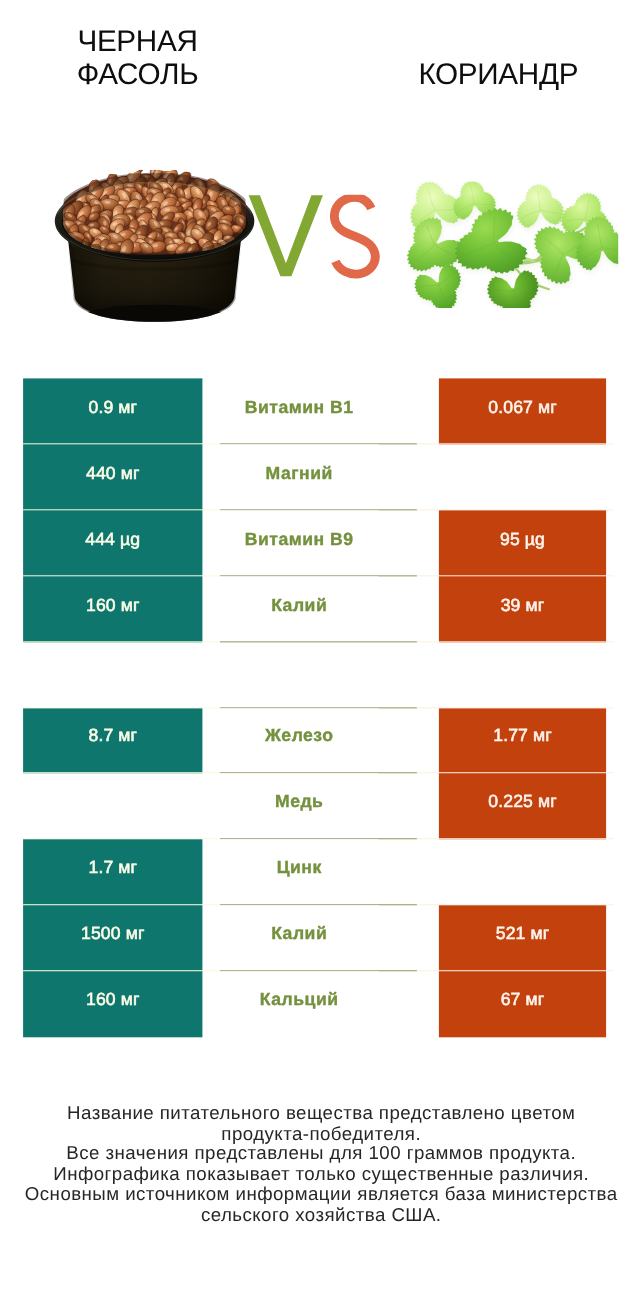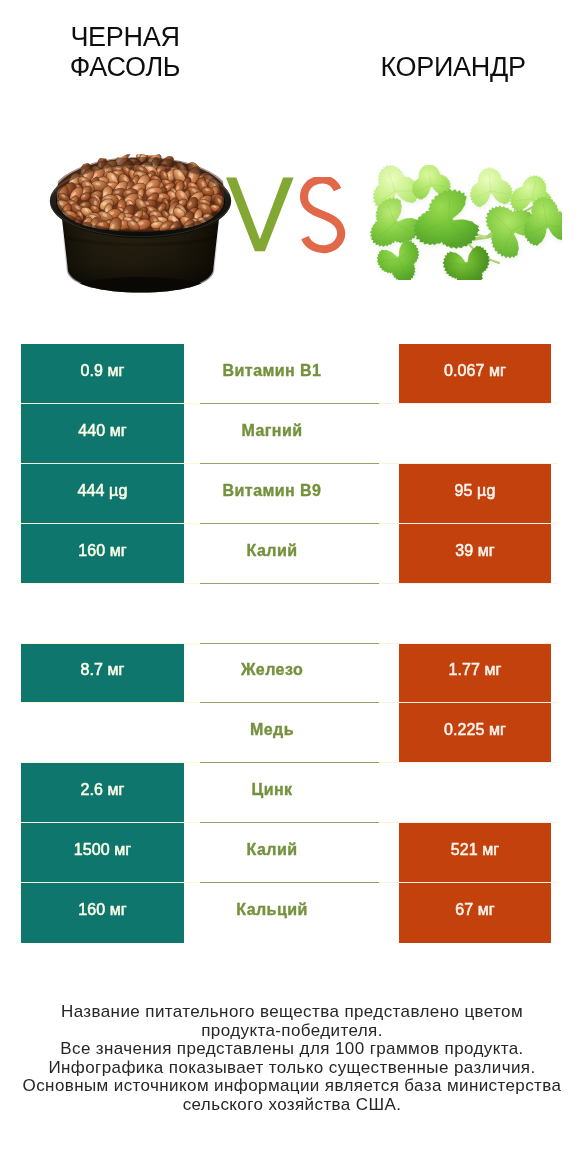--- a/index.html
+++ b/index.html
@@ -592,21 +592,21 @@
       <div class="row" style="top: 359.4px;">
         <div class="cell c-mid">Медь</div>
         <div class="cell c-right">0.225 мг</div>
       </div>
       <div class="sep" style="top: 418.3px;">
         <i class="l"></i>
         <i class="m"></i>
         <i class="r"></i>
       </div>
       <div class="row" style="top: 419.3px;">
-        <div class="cell c-left">2.6 мг</div>
+        <div class="cell c-left">1.7 мг</div>
         <div class="cell c-mid">Цинк</div>
       </div>
       <div class="sep" style="top: 478.2px;">
         <i class="l"></i>
         <i class="m"></i>
         <i class="r"></i>
       </div>
       <div class="row" style="top: 479.2px;">
         <div class="cell c-left">1500 мг</div>
         <div class="cell c-mid">Калий</div>

